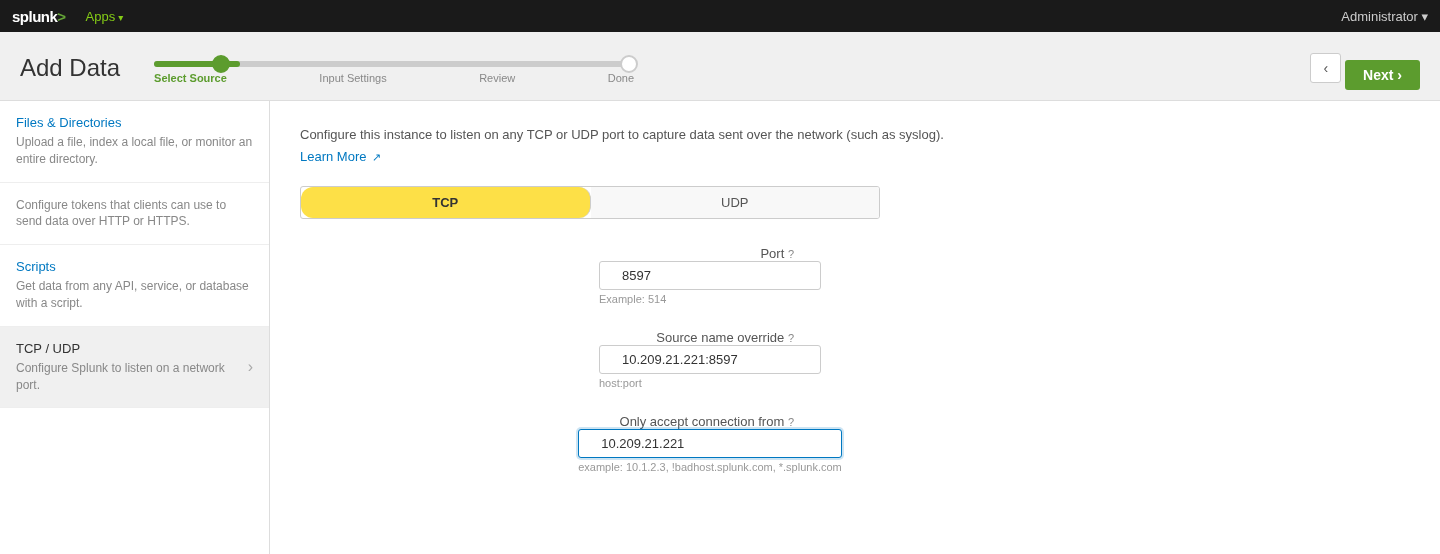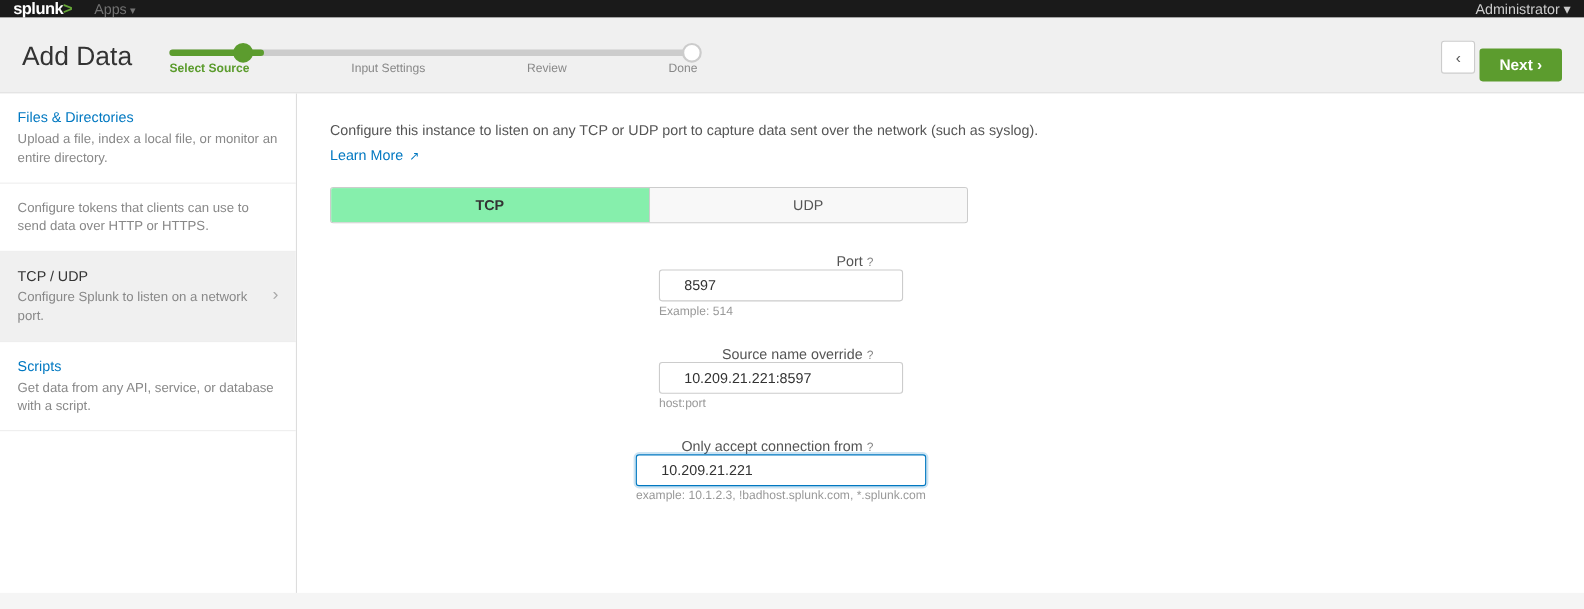--- a/index.html
+++ b/index.html
@@ -1,37 +1,37 @@
 <!DOCTYPE html>
 <html><head>
   <meta charset="utf-8">
   <style>
     * { box-sizing: border-box; margin: 0; padding: 0; }
     body { font-family: Arial, sans-serif; font-size: 13px; background: #f5f5f5; color: #333; }
 
     
     .topnav {
       background: #1a1a1a;
-      height: 16px;
+      height: 32px;
       display: flex;
       align-items: center;
       padding: 0 12px;
     }
     .splunk-logo {
       color: #fff;
       font-weight: bold;
       font-size: 15px;
       letter-spacing: -0.5px;
       margin-right: 20px;
     }
     .splunk-logo span {
       color: #65a637;
     }
     .nav-apps {
-      color: #737373;
+      color: #84cc16;
       font-size: 13px;
       cursor: pointer;
     }
     .nav-apps .arrow { font-size: 10px; margin-left: 3px; }
     .nav-right {
       margin-left: auto;
       color: #ccc;
       font-size: 13px;
     }
 
@@ -171,23 +171,24 @@
       flex: 1;
       padding: 8px;
       text-align: center;
       cursor: pointer;
       font-size: 13px;
       color: #555;
       background: #f8f8f8;
       border: none;
     }
     .protocol-btn.active {
-      background: #86efac;
+      background: #fde047;
       font-weight: bold;
       color: #333;
+      border-radius: 12px;
     }
     .protocol-btn:not(:last-child) {
       border-right: 1px solid #ccc;
     }
 
     
     .form-row {
       display: flex;
       align-items: center;
       margin-bottom: 18px;
@@ -271,35 +272,35 @@
 
   <div class="sidebar">
 
     <div class="sidebar-item">
       <div class="item-title">Files &amp; Directories</div>
       <div class="item-desc">Upload a file, index a local file, or monitor an entire directory.</div>
     </div>
 
     <div class="sidebar-item">
       <div class="item-desc">Configure tokens that clients can use to send data over HTTP or HTTPS.</div>
+    </div>
+
+    <div class="sidebar-item">
+      <div class="item-title">Scripts</div>
+      <div class="item-desc">Get data from any API, service, or database with a script.</div>
     </div>
 
     <div class="sidebar-item active">
       <div class="sidebar-item-row">
         <div>
           <div class="item-title" style="color:#333;">TCP / UDP</div>
           <div class="item-desc">Configure Splunk to listen on a network port.</div>
         </div>
         <div class="chevron-right">›</div>
       </div>
-    </div>
-
-    <div class="sidebar-item">
-      <div class="item-title">Scripts</div>
-      <div class="item-desc">Get data from any API, service, or database with a script.</div>
     </div>
 
 
   </div>
 
   <div class="right-panel">
     <p class="panel-description">Configure this instance to listen on any TCP or UDP port to capture data sent over the network (such as syslog).</p>
     <a href="#" class="learn-more">
       <span>Learn More</span>
       <span class="learn-more-icon">↗</span>

